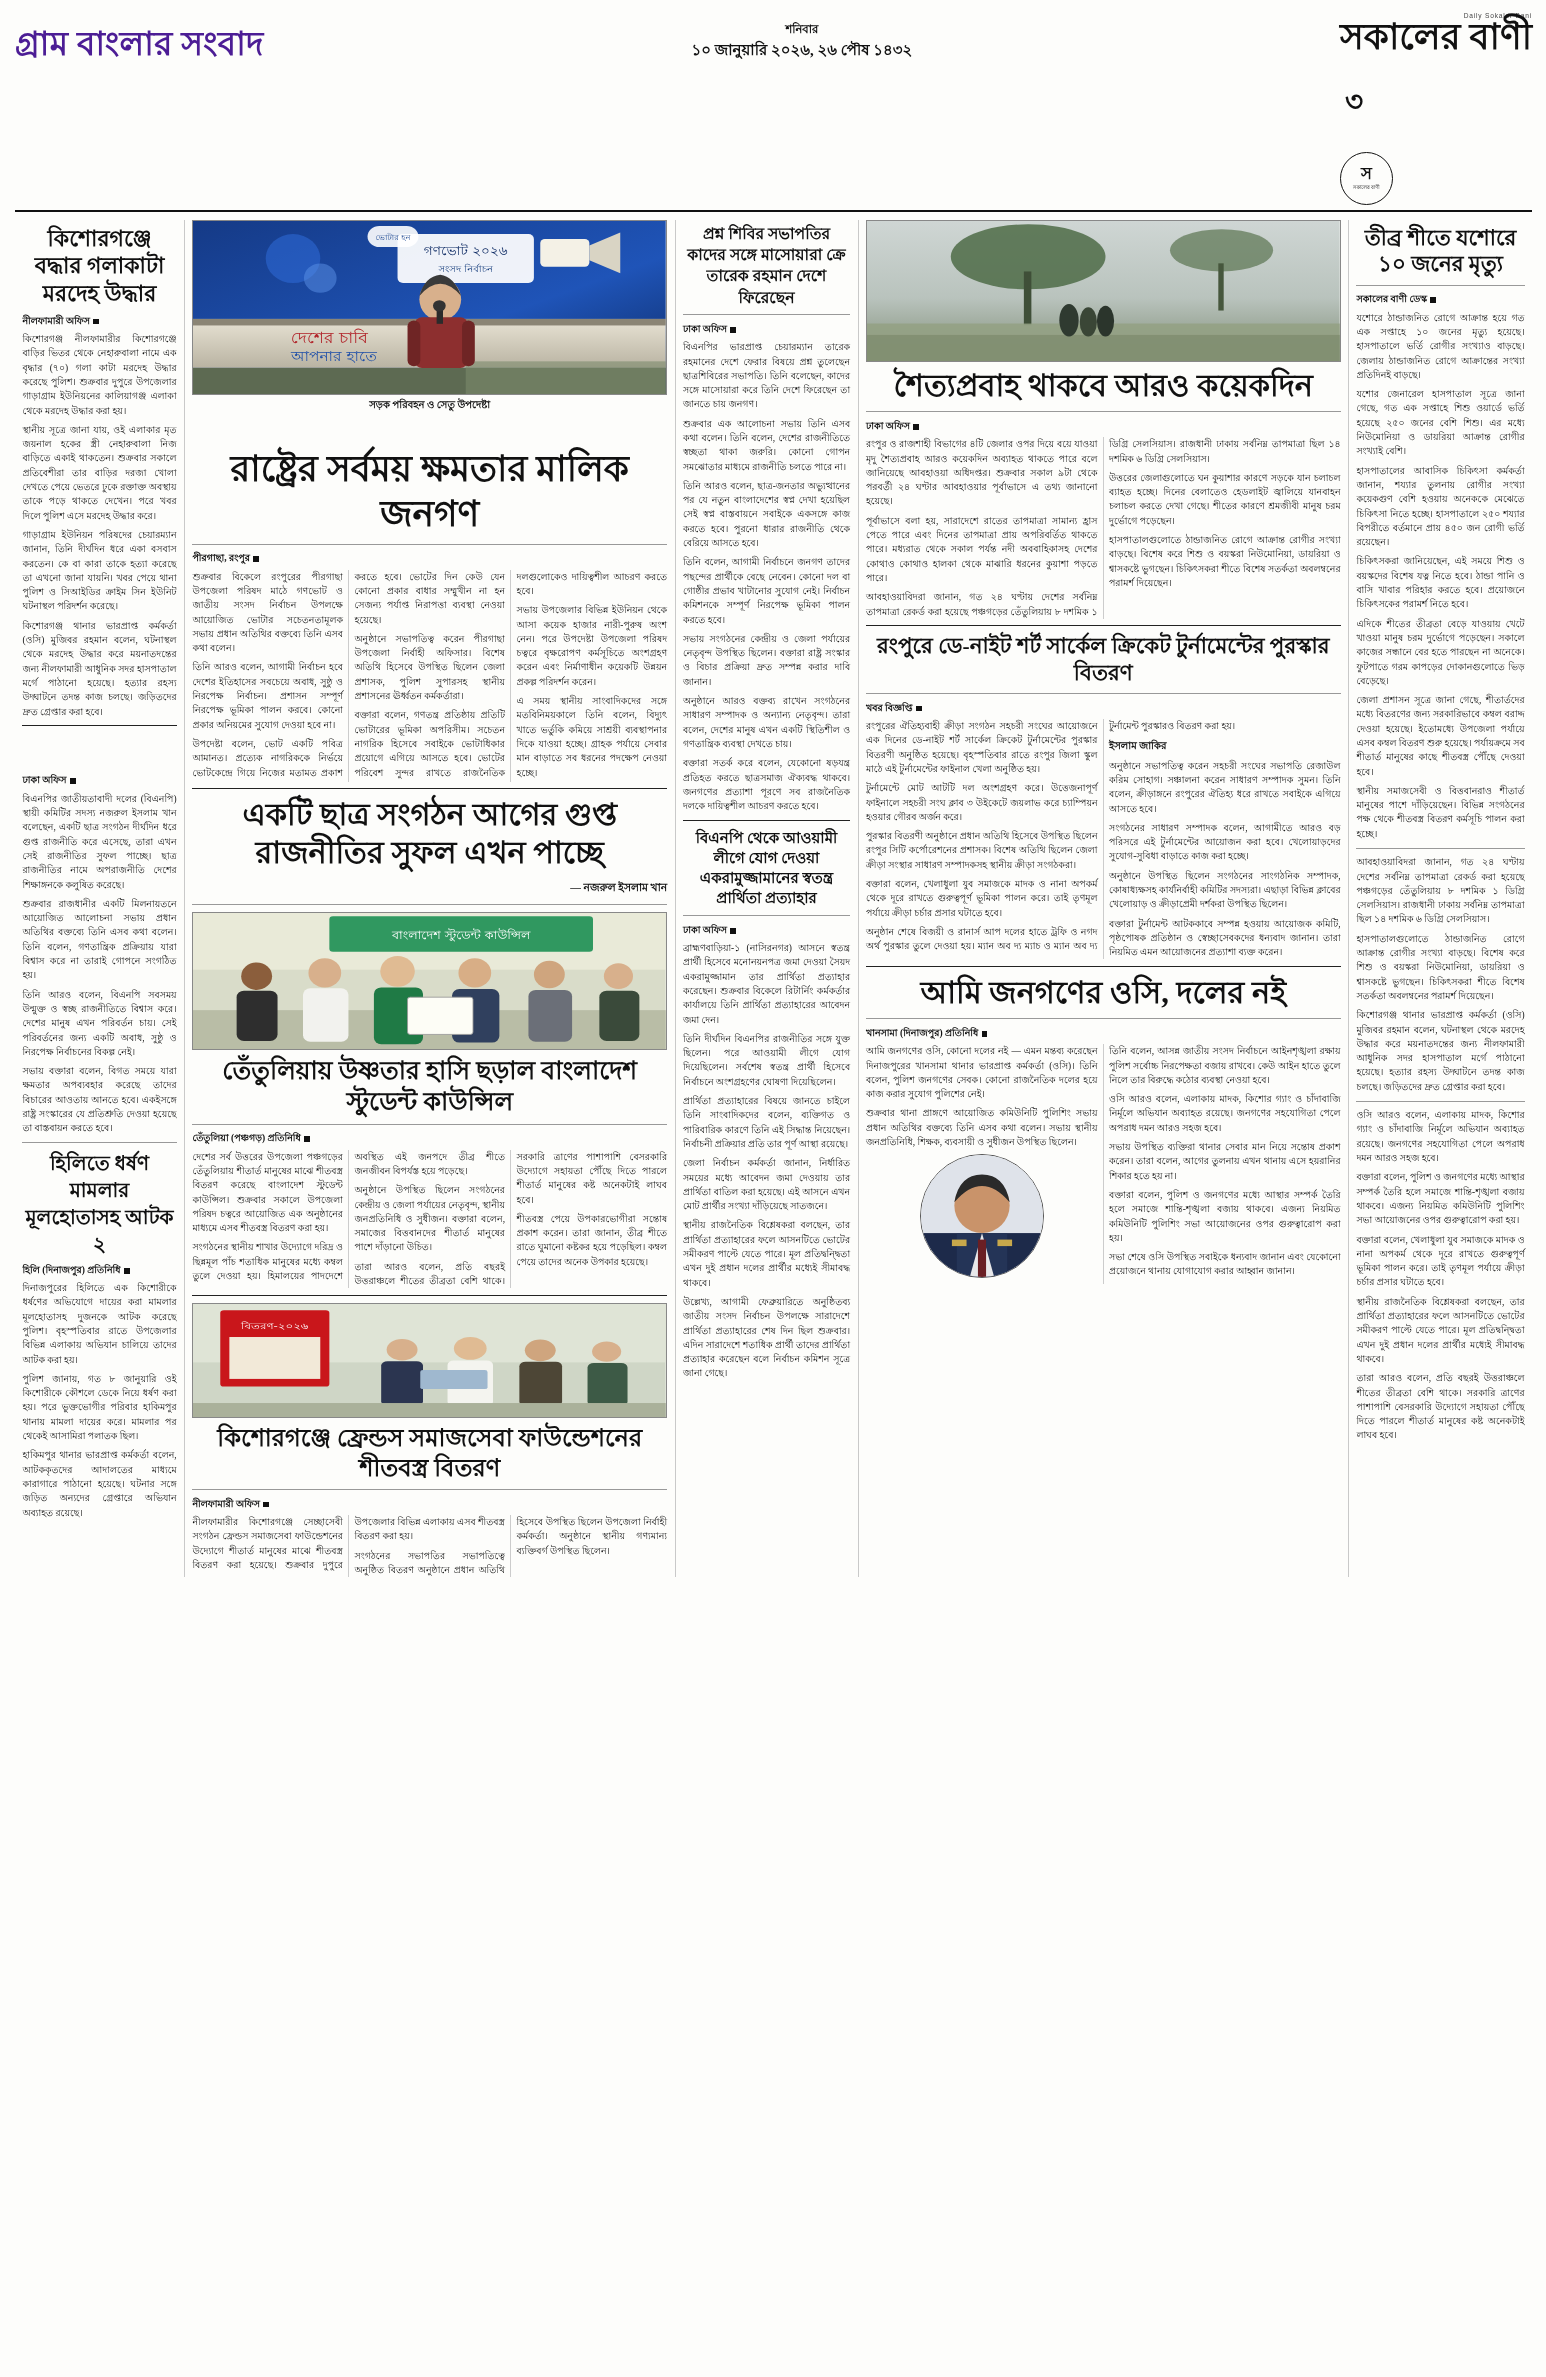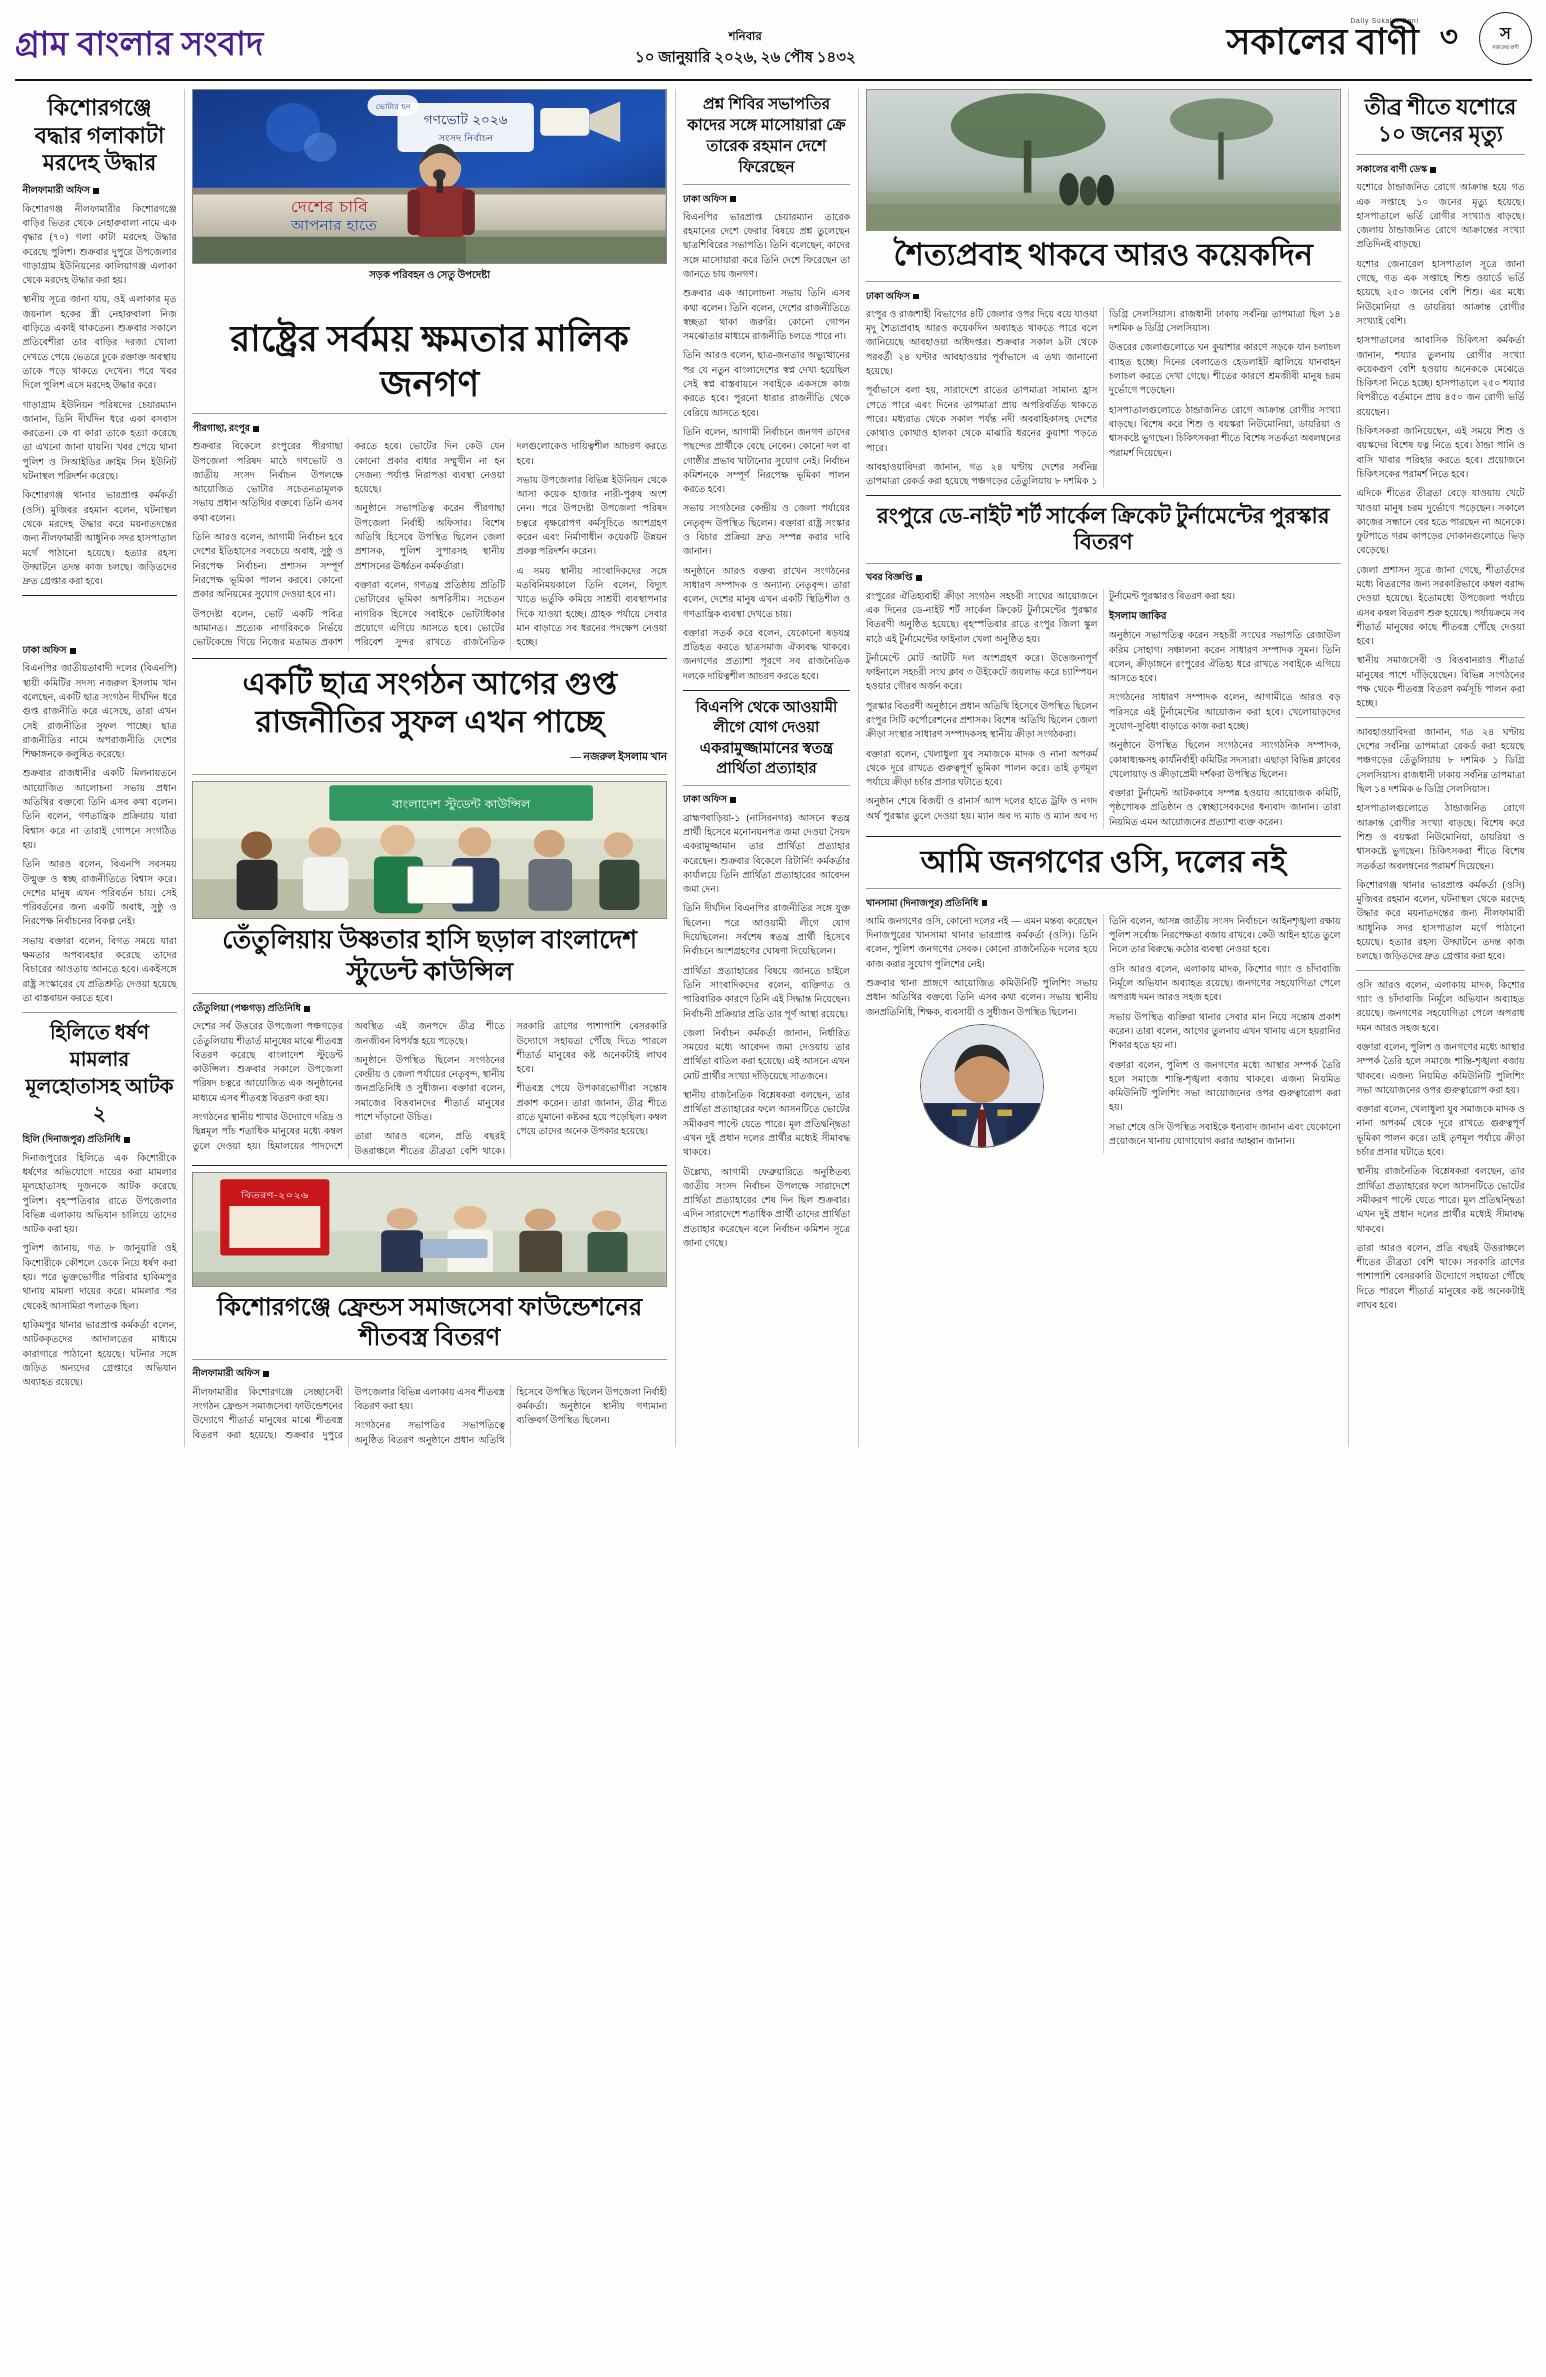--- a/index.html
+++ b/index.html
@@ -33,26 +33,26 @@
     letter-spacing: 0.4px;
     padding-top: 6.6px;
     color: #4c1d95;
   }
   .mast-center {
     text-align: center;
     padding-top: 8.2px;
     font-size: 12.4px;
     line-height: 1.6;
   }
-  .mast-center .day { font-weight: bold; font-size: 11.5px; margin-top: 7px; }
+  .mast-center .day { font-weight: bold; font-size: 11.5px; }
   .mast-center .date { font-weight: bold; font-size: 15px; }
   .mast-right {
     display: flex;
-    align-items: center;
-    gap: 16px;
+    gap: 25px;
+    flex-direction: column;
   }
   .logo-block { text-align: right; }
   .logo-en {
     font-size: 6.6px;
     letter-spacing: 0.8px;
     color: #444;
     font-family: "Liberation Sans", sans-serif;
   }
   .logo-bn {
     font-size: 36px;

